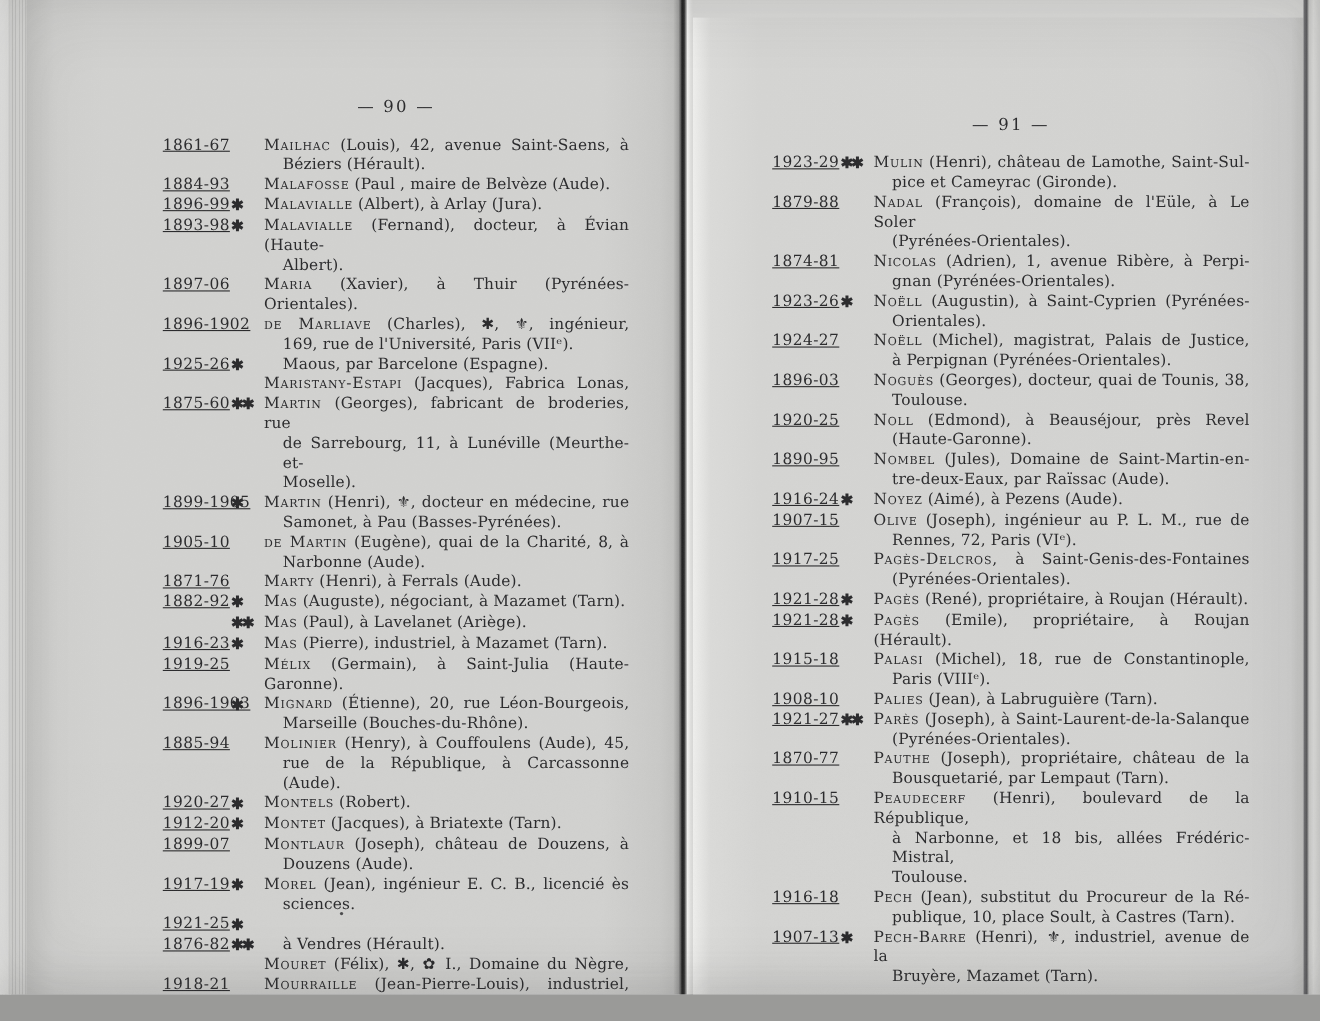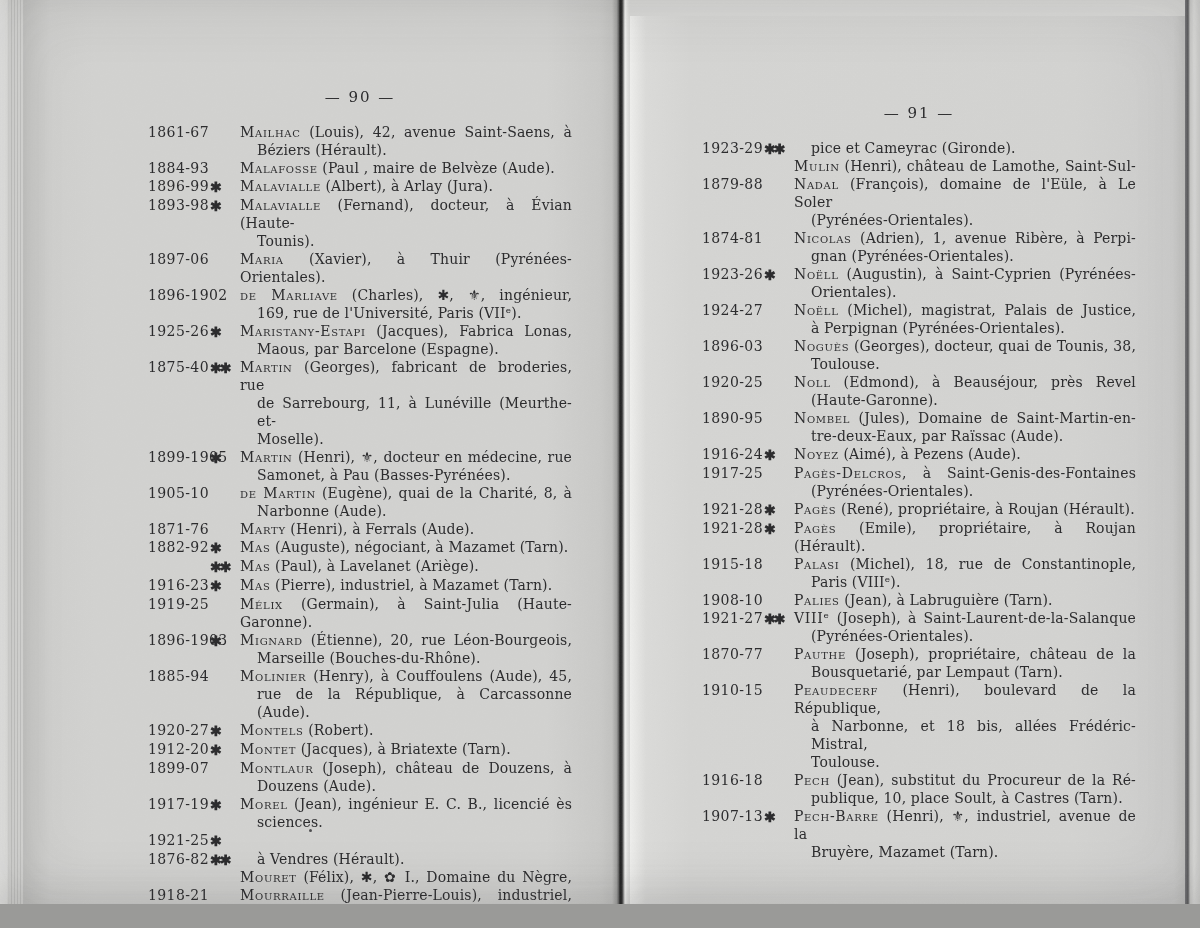--- a/index.html
+++ b/index.html
@@ -20,21 +20,21 @@
         background:linear-gradient(90deg,#c2c2c0 0px,#cfcfcd 26px,#d2d2d0 70px,#d2d2d0 88%,#c9c9c7 97%,#bdbdbb 100%);
         padding-left:124px;padding-right:46px;}
   .page-right{left:630px;width:555px;
         background:linear-gradient(90deg,#efefed 0px,#dbdbd9 16px,#d5d5d3 60px,#d3d3d1 80%,#cccccb 98%,#c2c2c0 100%);
         padding-left:72px;padding-right:49px;margin-top:16px;}
   .gutter{position:absolute;left:612px;top:0;width:18px;height:928px;
         background:linear-gradient(90deg,rgba(40,40,40,0) 0px,rgba(40,40,40,.22) 5px,#1d1d1d 8px,#2a2a2a 10px,rgba(250,250,248,.8) 13px,rgba(240,240,238,.25) 16px,rgba(0,0,0,0) 18px);}
   .pagenum{text-align:center;font-size:15px;letter-spacing:2px;margin-bottom:17px;}
   .entries{font-size:14px;line-height:18px;letter-spacing:.15px;}
   .entry{display:grid;grid-template-columns:62px 30px 1fr;}
-  .years{letter-spacing:.4px;white-space:nowrap;}
+  .years{letter-spacing:.4px;white-space:nowrap;text-decoration:underline;}
   .stars{font-weight:bold;letter-spacing:-2px;font-size:14px;padding-top:1px;}
   .ln{text-align:justify;}
   .ln.j{text-align-last:justify;}
   .ln.c{padding-left:17px;}
   .name{font-variant:small-caps;letter-spacing:.7px;}
   .speck{position:absolute;left:309px;top:829px;width:3px;height:3px;border-radius:50%;background:#4b4b4d;}
   .vignette{position:absolute;inset:0;pointer-events:none;
         box-shadow:inset 0 0 70px rgba(60,60,60,.12), inset 0 -14px 30px rgba(80,80,80,.10);}
   svg.texture{position:absolute;inset:0;pointer-events:none;}
 </style>
@@ -68,21 +68,21 @@
           <span class="stars">✱</span>
           <div class="text">
             <div class="ln"><span class="name">Malavialle</span> (Albert), à Arlay (Jura).</div>
           </div>
         </div>
         <div class="entry">
           <span class="years">1893-98</span>
           <span class="stars">✱</span>
           <div class="text">
             <div class="ln j"><span class="name">Malavialle</span> (Fernand), docteur, à Évian (Haute-</div>
-            <div class="ln c">Tounis).</div>
+            <div class="ln c">Albert).</div>
           </div>
         </div>
         <div class="entry">
           <span class="years">1897-06</span>
           <span class="stars"></span>
           <div class="text">
             <div class="ln"><span class="name">Maria</span> (Xavier), à Thuir (Pyrénées-Orientales).</div>
           </div>
         </div>
         <div class="entry">
@@ -90,26 +90,26 @@
           <span class="stars"></span>
           <div class="text">
             <div class="ln j"><span class="name">de Marliave</span> (Charles), ✱, ⚜, ingénieur,</div>
             <div class="ln c">169, rue de l'Université, Paris (VIIᵉ).</div>
           </div>
         </div>
         <div class="entry">
           <span class="years">1925-26</span>
           <span class="stars">✱</span>
           <div class="text">
+            <div class="ln c">Maous, par Barcelone (Espagne).</div>
             <div class="ln j"><span class="name">Maristany-Estapi</span> (Jacques), Fabrica Lonas,</div>
-            <div class="ln c">Maous, par Barcelone (Espagne).</div>
-          </div>
-        </div>
-        <div class="entry">
-          <span class="years">1875-40</span>
+          </div>
+        </div>
+        <div class="entry">
+          <span class="years">1875-60</span>
           <span class="stars">✱✱</span>
           <div class="text">
             <div class="ln j"><span class="name">Martin</span> (Georges), fabricant de broderies, rue</div>
             <div class="ln c j">de Sarrebourg, 11, à Lunéville (Meurthe-et-</div>
             <div class="ln c">Moselle).</div>
           </div>
         </div>
         <div class="entry">
           <span class="years">1899-1905</span>
           <span class="stars">✱</span>
@@ -232,22 +232,22 @@
 
   <div class="gutter"></div>
 
   <div class="page page-right">
     <div class="pagenum">— 91 —</div>
     <div class="entries">
         <div class="entry">
           <span class="years">1923-29</span>
           <span class="stars">✱✱</span>
           <div class="text">
+            <div class="ln j"><span class="name">Mulin</span> (Henri), château de Lamothe, Saint-Sul-</div>
             <div class="ln c">pice et Cameyrac (Gironde).</div>
-            <div class="ln j"><span class="name">Mulin</span> (Henri), château de Lamothe, Saint-Sul-</div>
           </div>
         </div>
         <div class="entry">
           <span class="years">1879-88</span>
           <span class="stars"></span>
           <div class="text">
             <div class="ln j"><span class="name">Nadal</span> (François), domaine de l'Eüle, à Le Soler</div>
             <div class="ln c">(Pyrénées-Orientales).</div>
           </div>
         </div>
@@ -300,20 +300,28 @@
           </div>
         </div>
         <div class="entry">
           <span class="years">1916-24</span>
           <span class="stars">✱</span>
           <div class="text">
             <div class="ln"><span class="name">Noyez</span> (Aimé), à Pezens (Aude).</div>
           </div>
         </div>
         <div class="entry">
+          <span class="years">1907-15</span>
+          <span class="stars"></span>
+          <div class="text">
+            <div class="ln j"><span class="name">Olive</span> (Joseph), ingénieur au P. L. M., rue de</div>
+            <div class="ln c">Rennes, 72, Paris (VIᵉ).</div>
+          </div>
+        </div>
+        <div class="entry">
           <span class="years">1917-25</span>
           <span class="stars"></span>
           <div class="text">
             <div class="ln j"><span class="name">Pagès-Delcros,</span> à Saint-Genis-des-Fontaines</div>
             <div class="ln c">(Pyrénées-Orientales).</div>
           </div>
         </div>
         <div class="entry">
           <span class="years">1921-28</span>
           <span class="stars">✱</span>
@@ -340,21 +348,21 @@
           <span class="years">1908-10</span>
           <span class="stars"></span>
           <div class="text">
             <div class="ln"><span class="name">Palies</span> (Jean), à Labruguière (Tarn).</div>
           </div>
         </div>
         <div class="entry">
           <span class="years">1921-27</span>
           <span class="stars">✱✱</span>
           <div class="text">
-            <div class="ln j"><span class="name">VIIIᵉ</span> (Joseph), à Saint-Laurent-de-la-Salanque</div>
+            <div class="ln j"><span class="name">Parès</span> (Joseph), à Saint-Laurent-de-la-Salanque</div>
             <div class="ln c">(Pyrénées-Orientales).</div>
           </div>
         </div>
         <div class="entry">
           <span class="years">1870-77</span>
           <span class="stars"></span>
           <div class="text">
             <div class="ln j"><span class="name">Pauthe</span> (Joseph), propriétaire, château de la</div>
             <div class="ln c">Bousquetarié, par Lempaut (Tarn).</div>
           </div>

